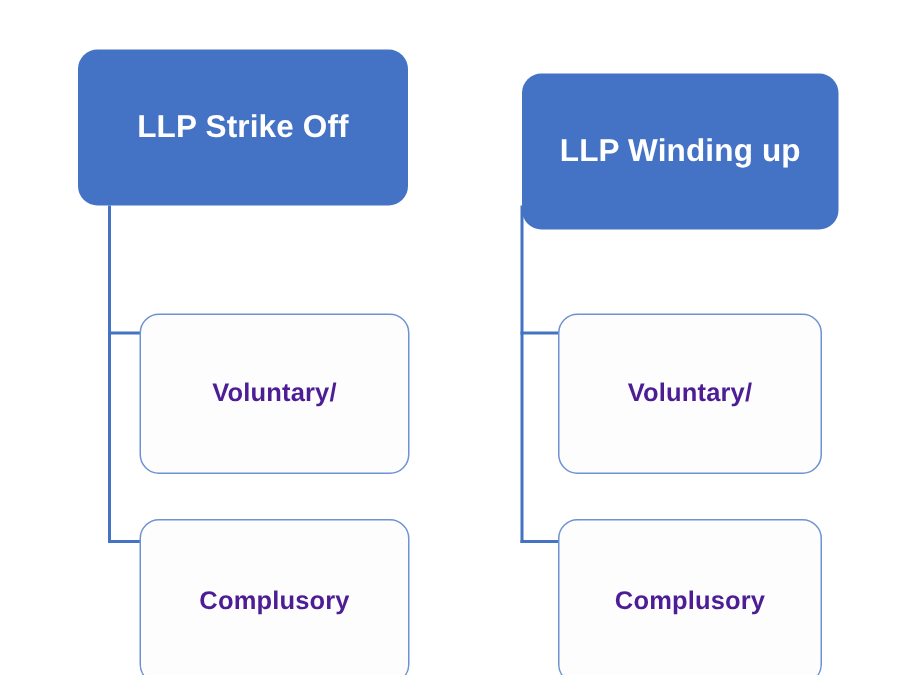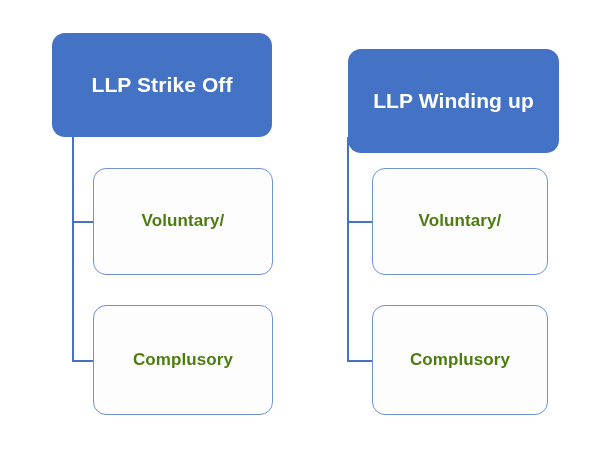--- a/index.html
+++ b/index.html
@@ -39,27 +39,28 @@
   
   .child-node {
     position: absolute;
     box-sizing: border-box;
     background: #FDFDFD;
     border: 1.5px solid #6F92D3;
     border-radius: 13px;
     display: flex;
     align-items: center;
     justify-content: center;
-    color: #4d7c0f;
+    color: #4c1d95;
     font-size: 17px;
     font-weight: bold;
     letter-spacing: 0.1px;
     text-align: center;
     line-height: 1.2;
     z-index: 2;
+    margin-top: 41px;
   }
 
   
   .connector-trunk {
     position: absolute;
     width: 2px;
     background: #4472C4;
     z-index: 1;
   }
   .connector-branch {

